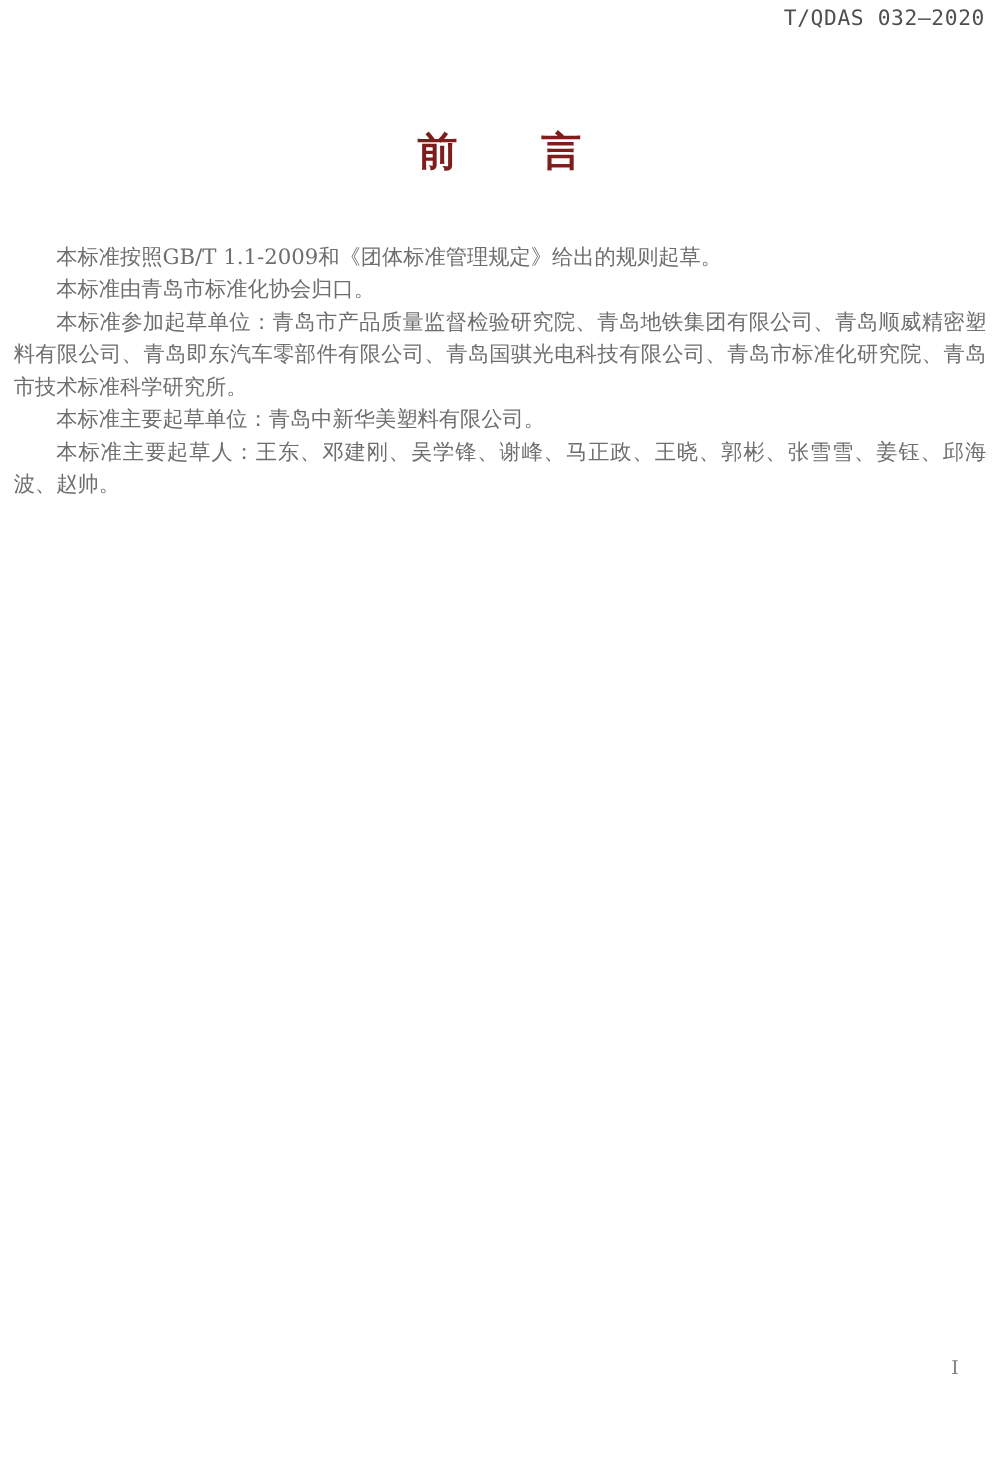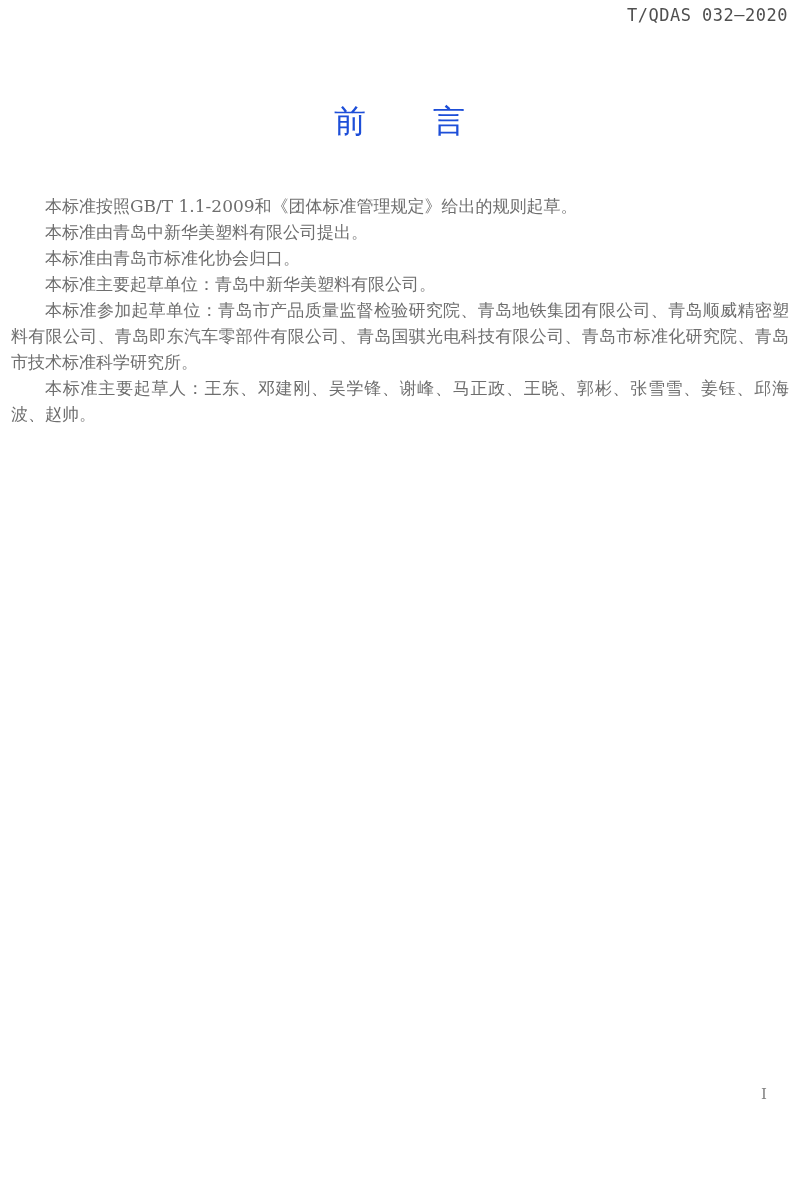--- a/index.html
+++ b/index.html
@@ -27,22 +27,22 @@
     font-weight: normal;
   }
   .doc-title {
     position: absolute;
     top: 100px;
     left: 0;
     width: 100%;
     margin: 0;
     text-align: center;
     font-size: 32px;
-    font-weight: normal;
-    color: #1d4ed8;
+    font-weight: bold;
+    color: #7f1d1d;
     letter-spacing: 1px;
   }
   .doc-body {
     position: absolute;
     top: 193px;
     left: 11px;
     right: 11px;
     font-size: 17px;
     line-height: 26px;
     color: #6e6e6e;
@@ -65,22 +65,21 @@
 <body>
 
 <div class="page">
 
   <div class="doc-header">T/QDAS 032—2020</div>
 
   <h1 class="doc-title">前　　言</h1>
 
   <div class="doc-body">
     <p>本标准按照GB/T 1.1-2009和《团体标准管理规定》给出的规则起草。</p>
-    <p>本标准由青岛中新华美塑料有限公司提出。</p>
     <p>本标准由青岛市标准化协会归口。</p>
+    <p>本标准参加起草单位：青岛市产品质量监督检验研究院、青岛地铁集团有限公司、青岛顺威精密塑料有限公司、青岛即东汽车零部件有限公司、青岛国骐光电科技有限公司、青岛市标准化研究院、青岛市技术标准科学研究所。</p>
     <p>本标准主要起草单位：青岛中新华美塑料有限公司。</p>
-    <p>本标准参加起草单位：青岛市产品质量监督检验研究院、青岛地铁集团有限公司、青岛顺威精密塑料有限公司、青岛即东汽车零部件有限公司、青岛国骐光电科技有限公司、青岛市标准化研究院、青岛市技术标准科学研究所。</p>
     <p>本标准主要起草人：王东、邓建刚、吴学锋、谢峰、马正政、王晓、郭彬、张雪雪、姜钰、邱海波、赵帅。</p>
   </div>
 
   <div class="page-number">I</div>
 
 </div>
 
 </body></html>

